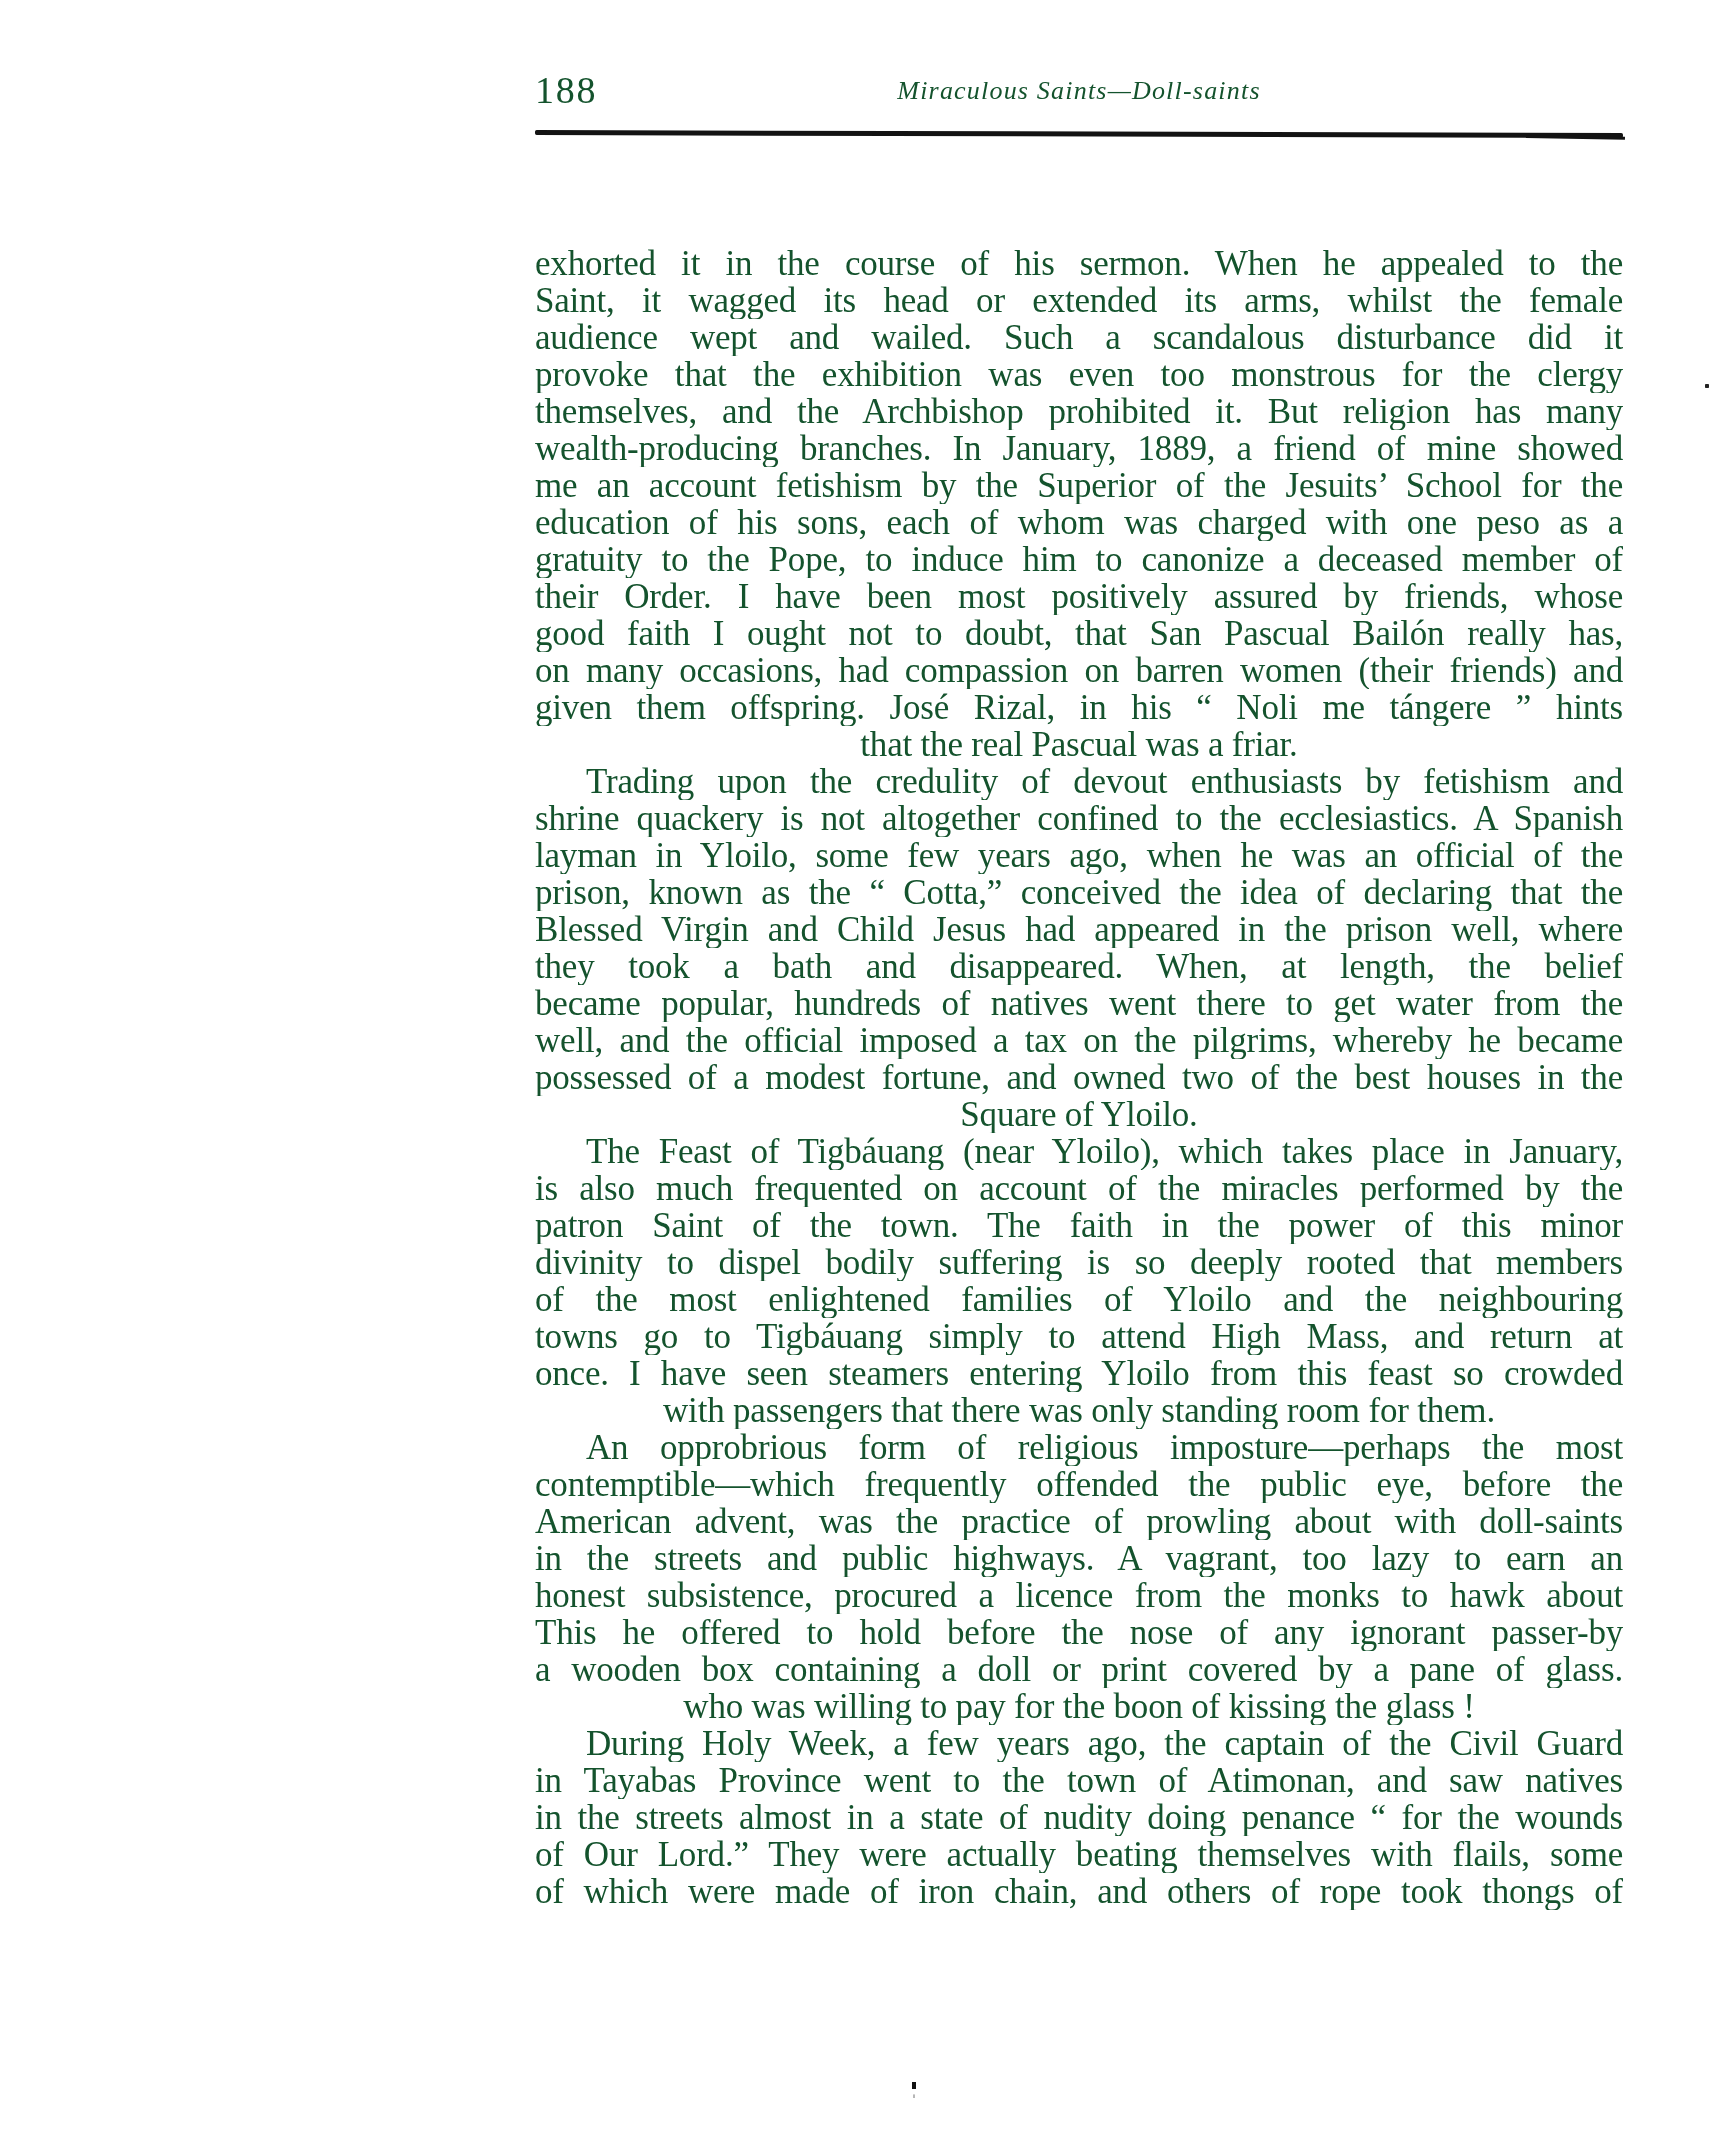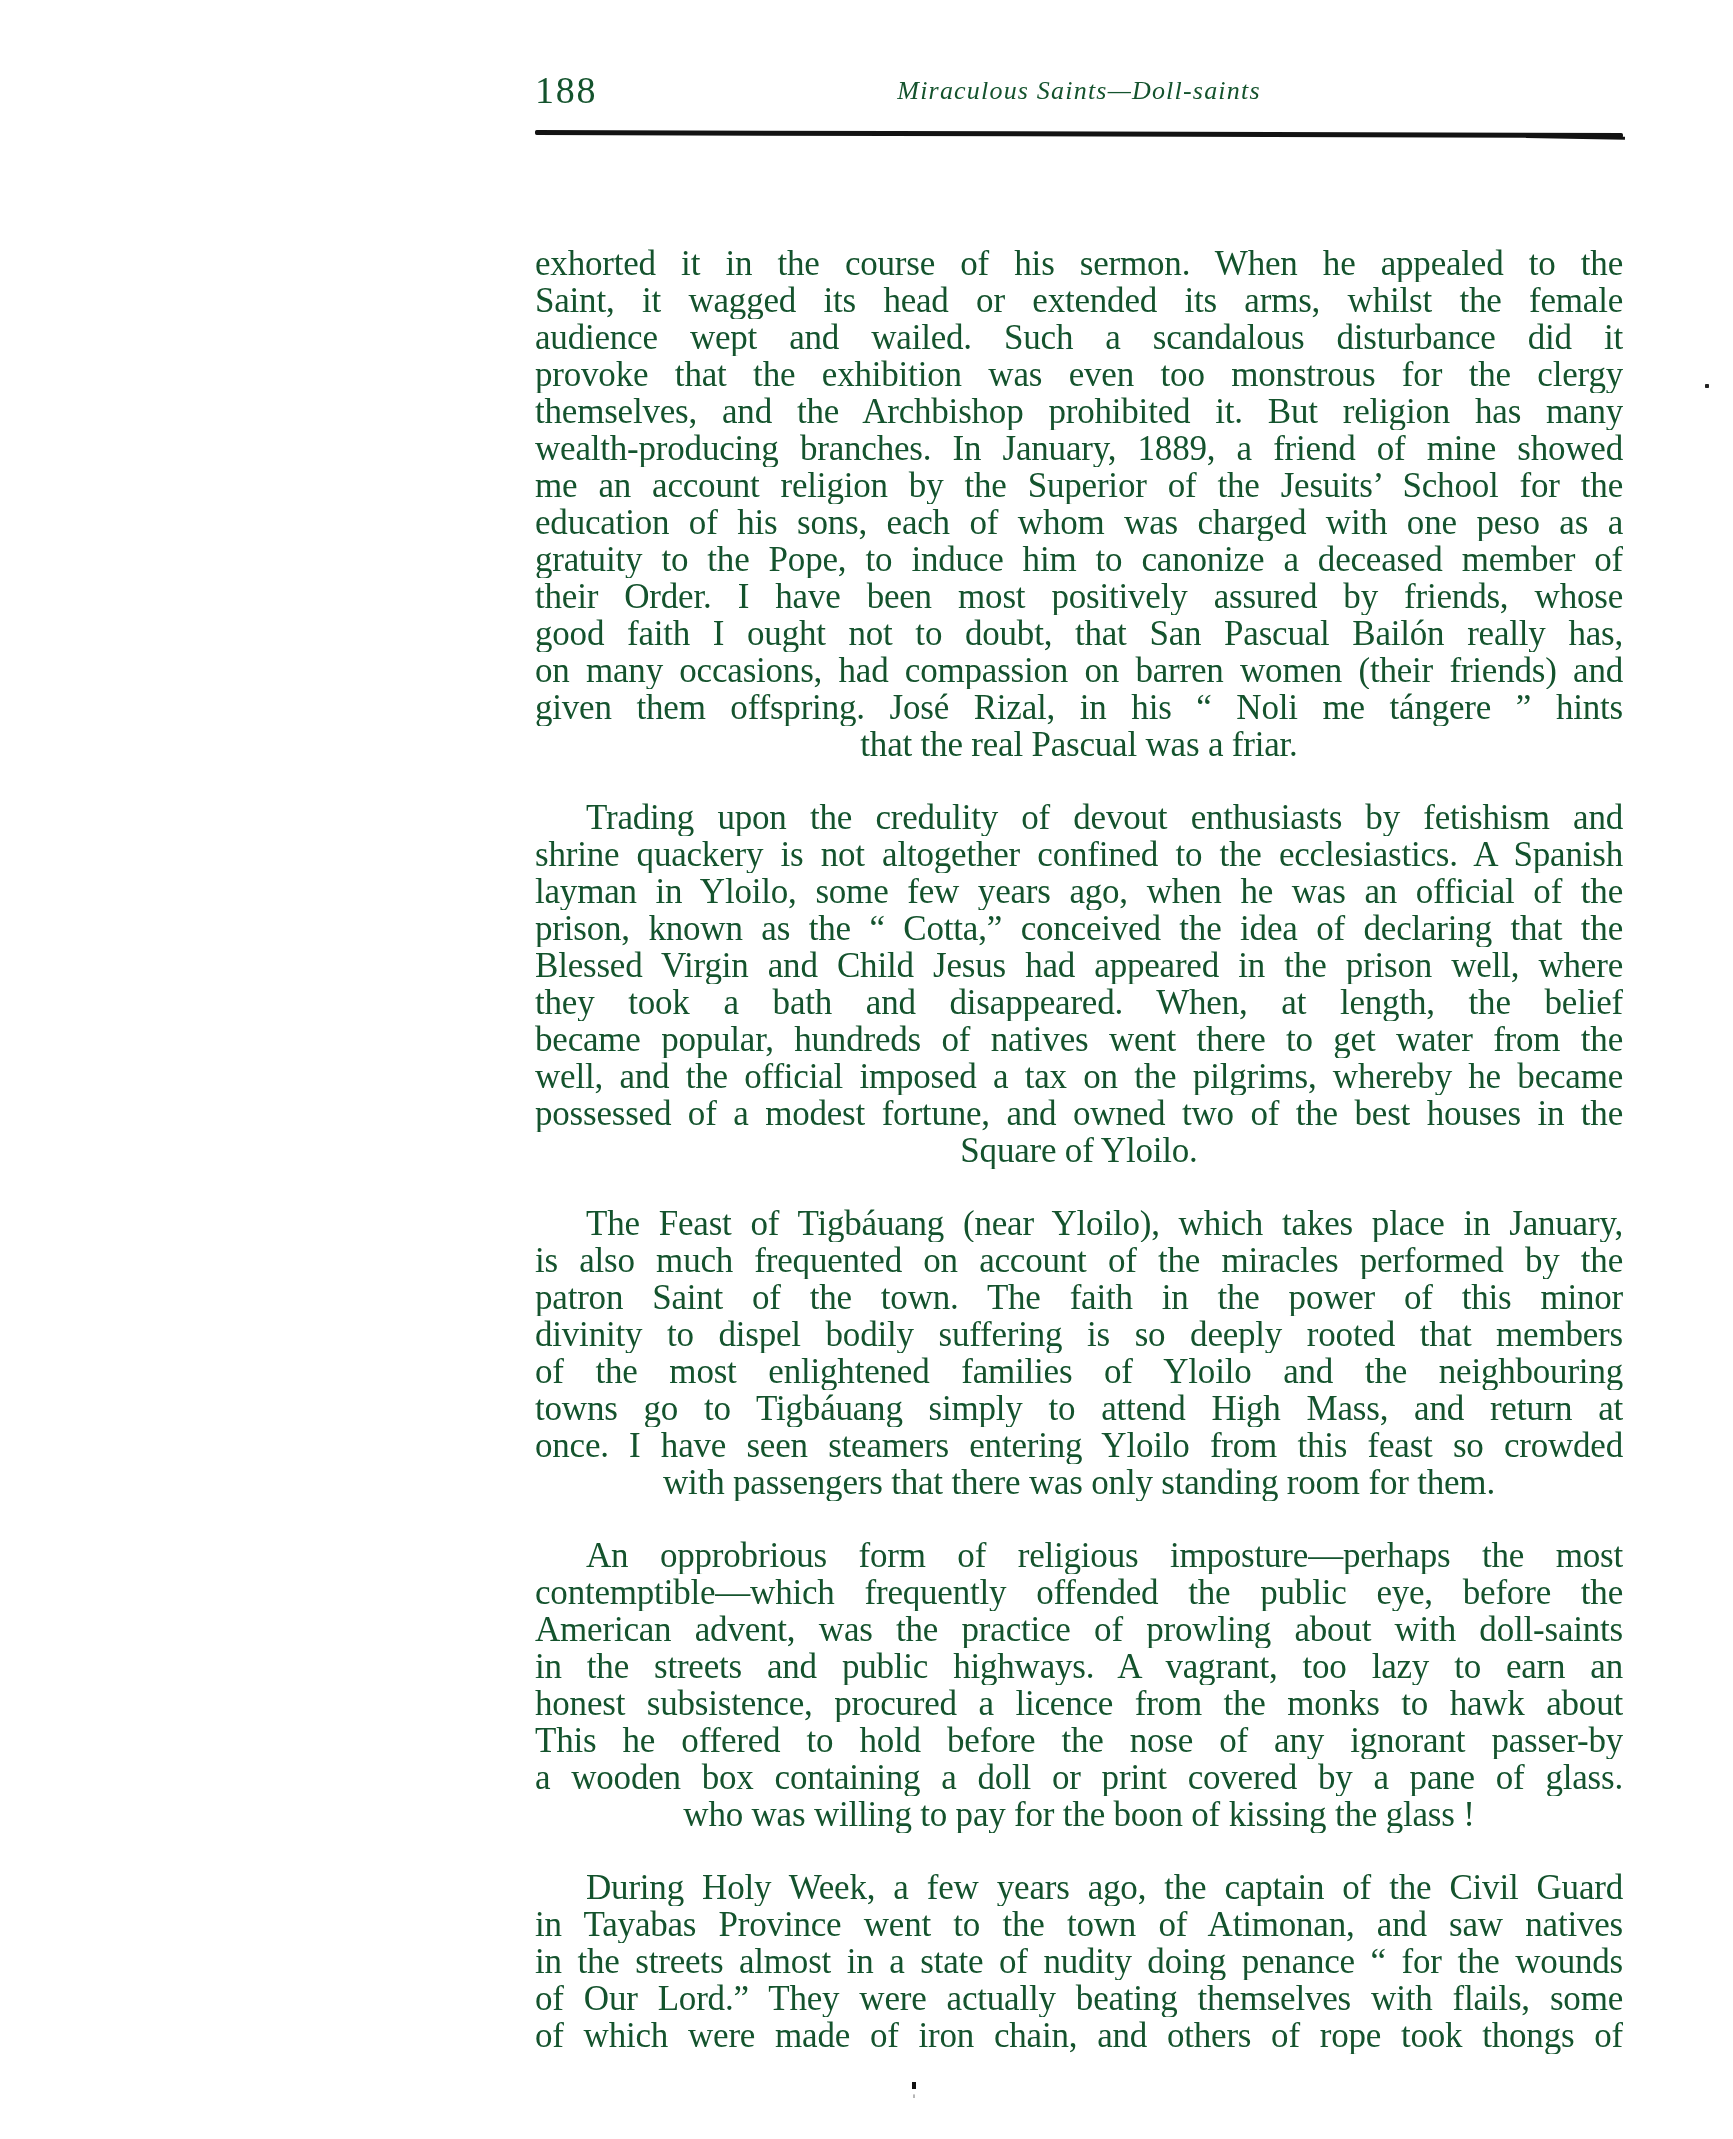--- a/index.html
+++ b/index.html
@@ -38,21 +38,21 @@
   .para{margin:0;padding:0;}
   .line{
     height:37px;line-height:37px;
     overflow:hidden;white-space:nowrap;
     text-align:center;
   }
   .line.j{
     text-align:justify;
     text-align-last:justify;
   }
-  .line.ind{padding-left:51px;margin-top:36px;}
+  .line.ind{padding-left:51px;}
   
   .speck-bottom{
     position:absolute;left:912px;top:2082px;width:4.1px;height:7.4px;
     background:#111;
     box-shadow:0 10.7px 0 -1.7px #111;
   }
   .speck-right{
     position:absolute;left:1705px;top:384px;width:4.1px;height:4.1px;
     background:#222;border-radius:0.8px;
   }
@@ -69,21 +69,21 @@
   <div class="head-rule"></div>
 
   <div class="body-text">
       <div class="para">
         <div class="line j">exhorted it in the course of his sermon. When he appealed to the</div>
         <div class="line j">Saint, it wagged its head or extended its arms, whilst the female</div>
         <div class="line j">audience wept and wailed. Such a scandalous disturbance did it</div>
         <div class="line j">provoke that the exhibition was even too monstrous for the clergy</div>
         <div class="line j">themselves, and the Archbishop prohibited it. But religion has many</div>
         <div class="line j">wealth-producing branches. In January, 1889, a friend of mine showed</div>
-        <div class="line j">me an account religion by the Superior of the Jesuits’ School for the</div>
+        <div class="line j">me an account fetishism by the Superior of the Jesuits’ School for the</div>
         <div class="line j">education of his sons, each of whom was charged with one peso as a</div>
         <div class="line j">gratuity to the Pope, to induce him to canonize a deceased member of</div>
         <div class="line j">their Order. I have been most positively assured by friends, whose</div>
         <div class="line j">good faith I ought not to doubt, that San Pascual Bailón really has,</div>
         <div class="line j">on many occasions, had compassion on barren women (their friends) and</div>
         <div class="line j">given them offspring. José Rizal, in his “ Noli me tángere ” hints</div>
         <div class="line">that the real Pascual was a friar.</div>
       </div>
       <div class="para">
         <div class="line j ind">Trading upon the credulity of devout enthusiasts by fetishism and</div>

